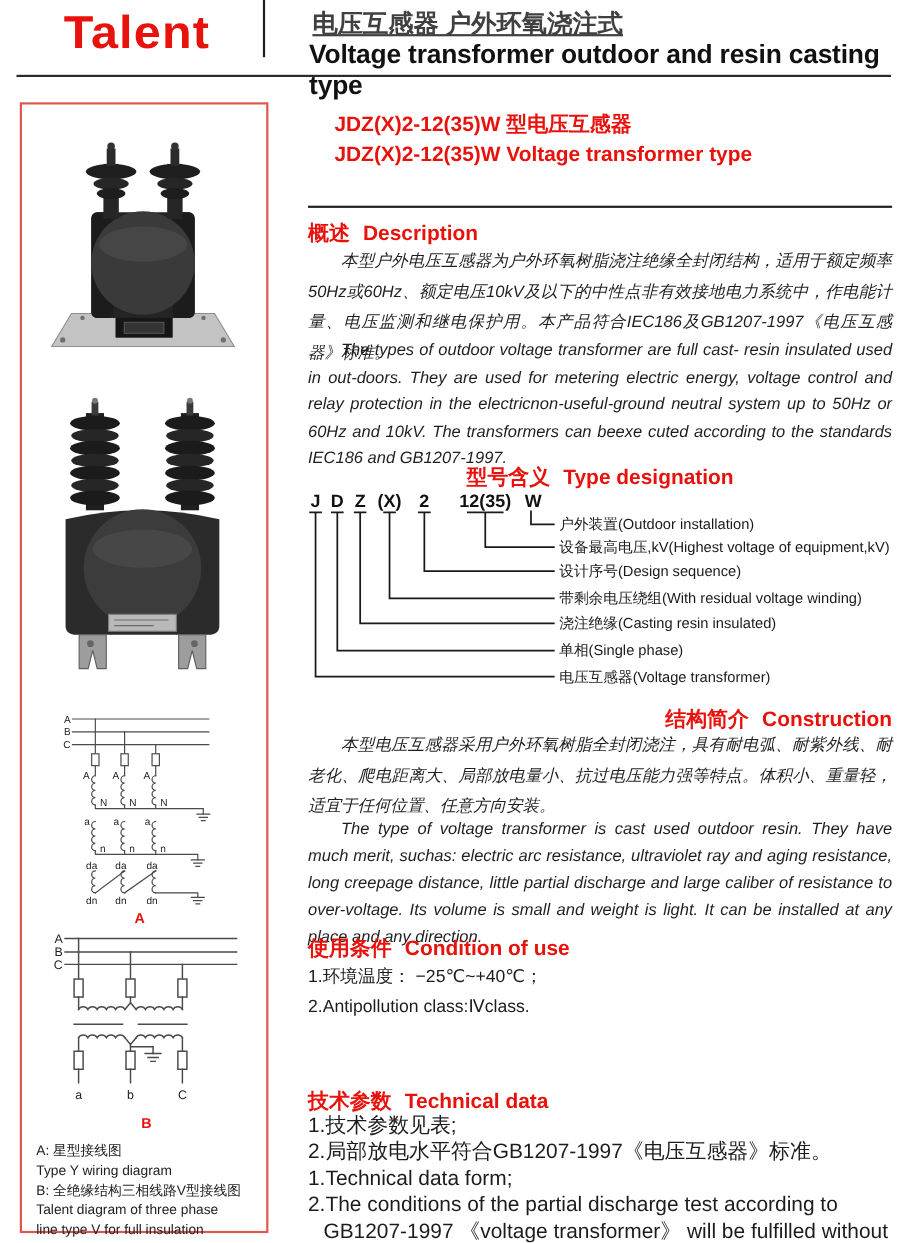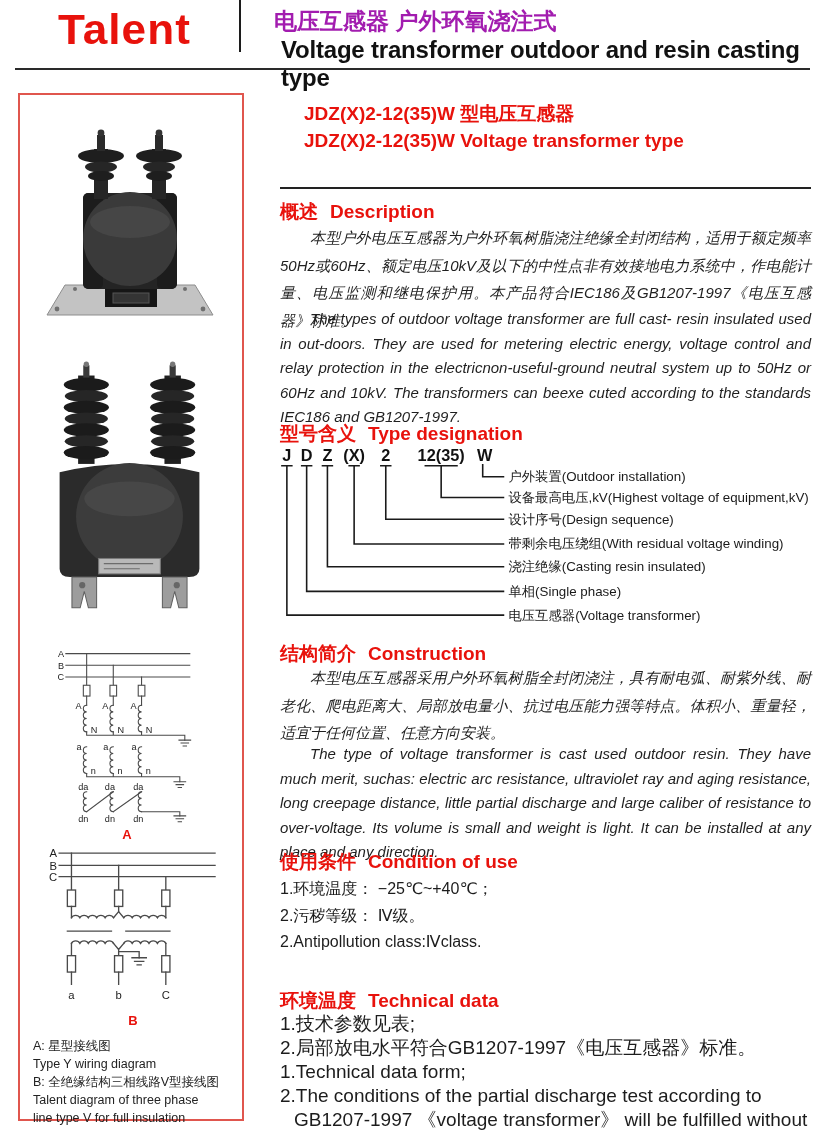--- a/index.html
+++ b/index.html
@@ -5,21 +5,21 @@
   html,body{margin:0;padding:0;}
   body{
     width:820px;height:1130px;position:relative;background:#ffffff;
     font-family:"Liberation Sans","DejaVu Sans",sans-serif;color:#1c1c1c;
     overflow:hidden;
   }
   .abs{position:absolute;}
   
   .logo{left:58px;top:6px;font-size:42px;font-weight:bold;color:#e8120c;letter-spacing:1px;transform:scaleX(1.05);transform-origin:left;}
   .hdr-divider{left:239px;top:0;width:2px;height:52px;background:#1c1c1c;}
-  .hdr-zh{left:274px;top:6px;font-size:23px;font-weight:bold;color:#a21caf;}
+  .hdr-zh{left:284px;top:6px;font-size:23px;font-weight:bold;color:#404040;text-decoration:underline;}
   .hdr-en{left:281px;top:36px;font-size:24px;font-weight:bold;color:#111;letter-spacing:-0.2px;}
   .hdr-rule{left:15px;top:68px;width:795px;height:2px;background:#2a2a2a;}
   
   .lbox{left:18px;top:93px;width:226px;height:1028px;border:2px solid #e0564e;box-sizing:border-box;background:#fff;}
   .lbox .abs{position:absolute;}
   .cap-red{color:#e8120c;font-weight:bold;font-size:13px;text-align:center;}
   .notes{left:13px;top:942px;width:200px;font-size:12.5px;line-height:18px;color:#222;}
   
   .rcol{position:absolute;left:280px;width:531px;}
   .ptitle{top:100px;font-size:19px;font-weight:bold;color:#e8120c;line-height:27px;}
@@ -207,21 +207,21 @@
   <div>JDZ(X)2-12(35)W Voltage transformer type</div>
 </div>
 <div class="rcol rule2" style="top:187px;"></div>
 
 <div class="rcol sec-h" style="top:199px;">
   <span class="zh">概述</span><span>Description</span>
 </div>
 <p class="rcol body-p p-zh" style="top:224px;margin:0;">本型户外电压互感器为户外环氧树脂浇注绝缘全封闭结构，适用于额定频率50Hz或60Hz、额定电压10kV及以下的中性点非有效接地电力系统中，作电能计量、电压监测和继电保护用。本产品符合IEC186及GB1207-1997《电压互感器》标准。</p>
 <p class="rcol body-p p-en" style="top:307px;margin:0;">The types of outdoor voltage transformer are full cast- resin insulated used in out-doors. They are used for metering electric energy, voltage control and relay protection in the electricnon-useful-ground neutral system up to 50Hz or 60Hz and 10kV. The transformers can beexe cuted according to the standards IEC186 and GB1207-1997.</p>
 
-<div class="rcol sec-h" style="top:421px;">
+<div class="rcol sec-h" style="top:421px;text-align:center;">
   <span class="zh">型号含义</span><span>Type designation</span>
 </div>
 
 <svg class="rcol" style="top:448px;" width="531" height="180" viewBox="0 0 535 182">
   <text class="code-t" x="6" y="13" text-anchor="middle">J</text>
   <text class="code-t" x="26" y="13" text-anchor="middle">D</text>
   <text class="code-t" x="47" y="13" text-anchor="middle">Z</text>
   <text class="code-t" x="74" y="13" text-anchor="middle">(X)</text>
   <text class="code-t" x="106" y="13" text-anchor="middle">2</text>
   <text class="code-t" x="162" y="13" text-anchor="middle">12(35)</text>
@@ -235,36 +235,35 @@
   <path class="desig-ln" d="M1 18 H11 M6 18 V169 H225"></path>
   <text class="lbl-t" x="230" y="33.5">户外装置(Outdoor installation)</text>
   <text class="lbl-t" x="230" y="54.5">设备最高电压,kV(Highest voltage of equipment,kV)</text>
   <text class="lbl-t" x="230" y="76.5">设计序号(Design sequence)</text>
   <text class="lbl-t" x="230" y="101.5">带剩余电压绕组(With residual voltage winding)</text>
   <text class="lbl-t" x="230" y="124.5">浇注绝缘(Casting resin insulated)</text>
   <text class="lbl-t" x="230" y="149.5">单相(Single phase)</text>
   <text class="lbl-t" x="230" y="173.5">电压互感器(Voltage transformer)</text>
 </svg>
 
-<div class="rcol sec-h" style="top:641px;">
+<div class="rcol sec-h" style="top:641px;text-align:right;">
   <span class="zh">结构简介</span><span>Construction</span>
 </div>
 <p class="rcol body-p p-zh" style="top:664px;margin:0;">本型电压互感器采用户外环氧树脂全封闭浇注，具有耐电弧、耐紫外线、耐老化、爬电距离大、局部放电量小、抗过电压能力强等特点。体积小、重量轻，适宜于任何位置、任意方向安装。</p>
 <p class="rcol body-p p-en" style="top:742px;margin:0;">The type of voltage transformer is cast used outdoor resin. They have much merit, suchas: electric arc resistance, ultraviolet ray and aging resistance, long creepage distance, little partial discharge and large caliber of resistance to over-voltage. Its volume is small and weight is light. It can be installed at any place and any direction.</p>
 
 <div class="rcol sec-h" style="top:849px;">
   <span class="zh">使用条件</span><span>Condition of use</span>
 </div>
 <div class="rcol cou-list" style="top:876px;">
   <div>1.环境温度： −25℃~+40℃；</div>
-  <div>2.污秽等级： Ⅳ级。</div>
   <div>2.Antipollution class:Ⅳclass.</div>
 </div>
 
 <div class="rcol sec-h" style="top:988px;">
-  <span class="zh">环境温度</span><span>Technical data</span>
+  <span class="zh">技术参数</span><span>Technical data</span>
 </div>
 <div class="rcol tech-list" style="top:1012px;">
   <div>1.技术参数见表;</div>
   <div>2.局部放电水平符合GB1207-1997《电压互感器》标准。</div>
   <div>1.Technical data form;</div>
   <div>2.The conditions of the partial discharge test according to GB1207-1997 《voltage transformer》 will be fulfilled without exception;</div>
 </div>
 
 </body></html>

